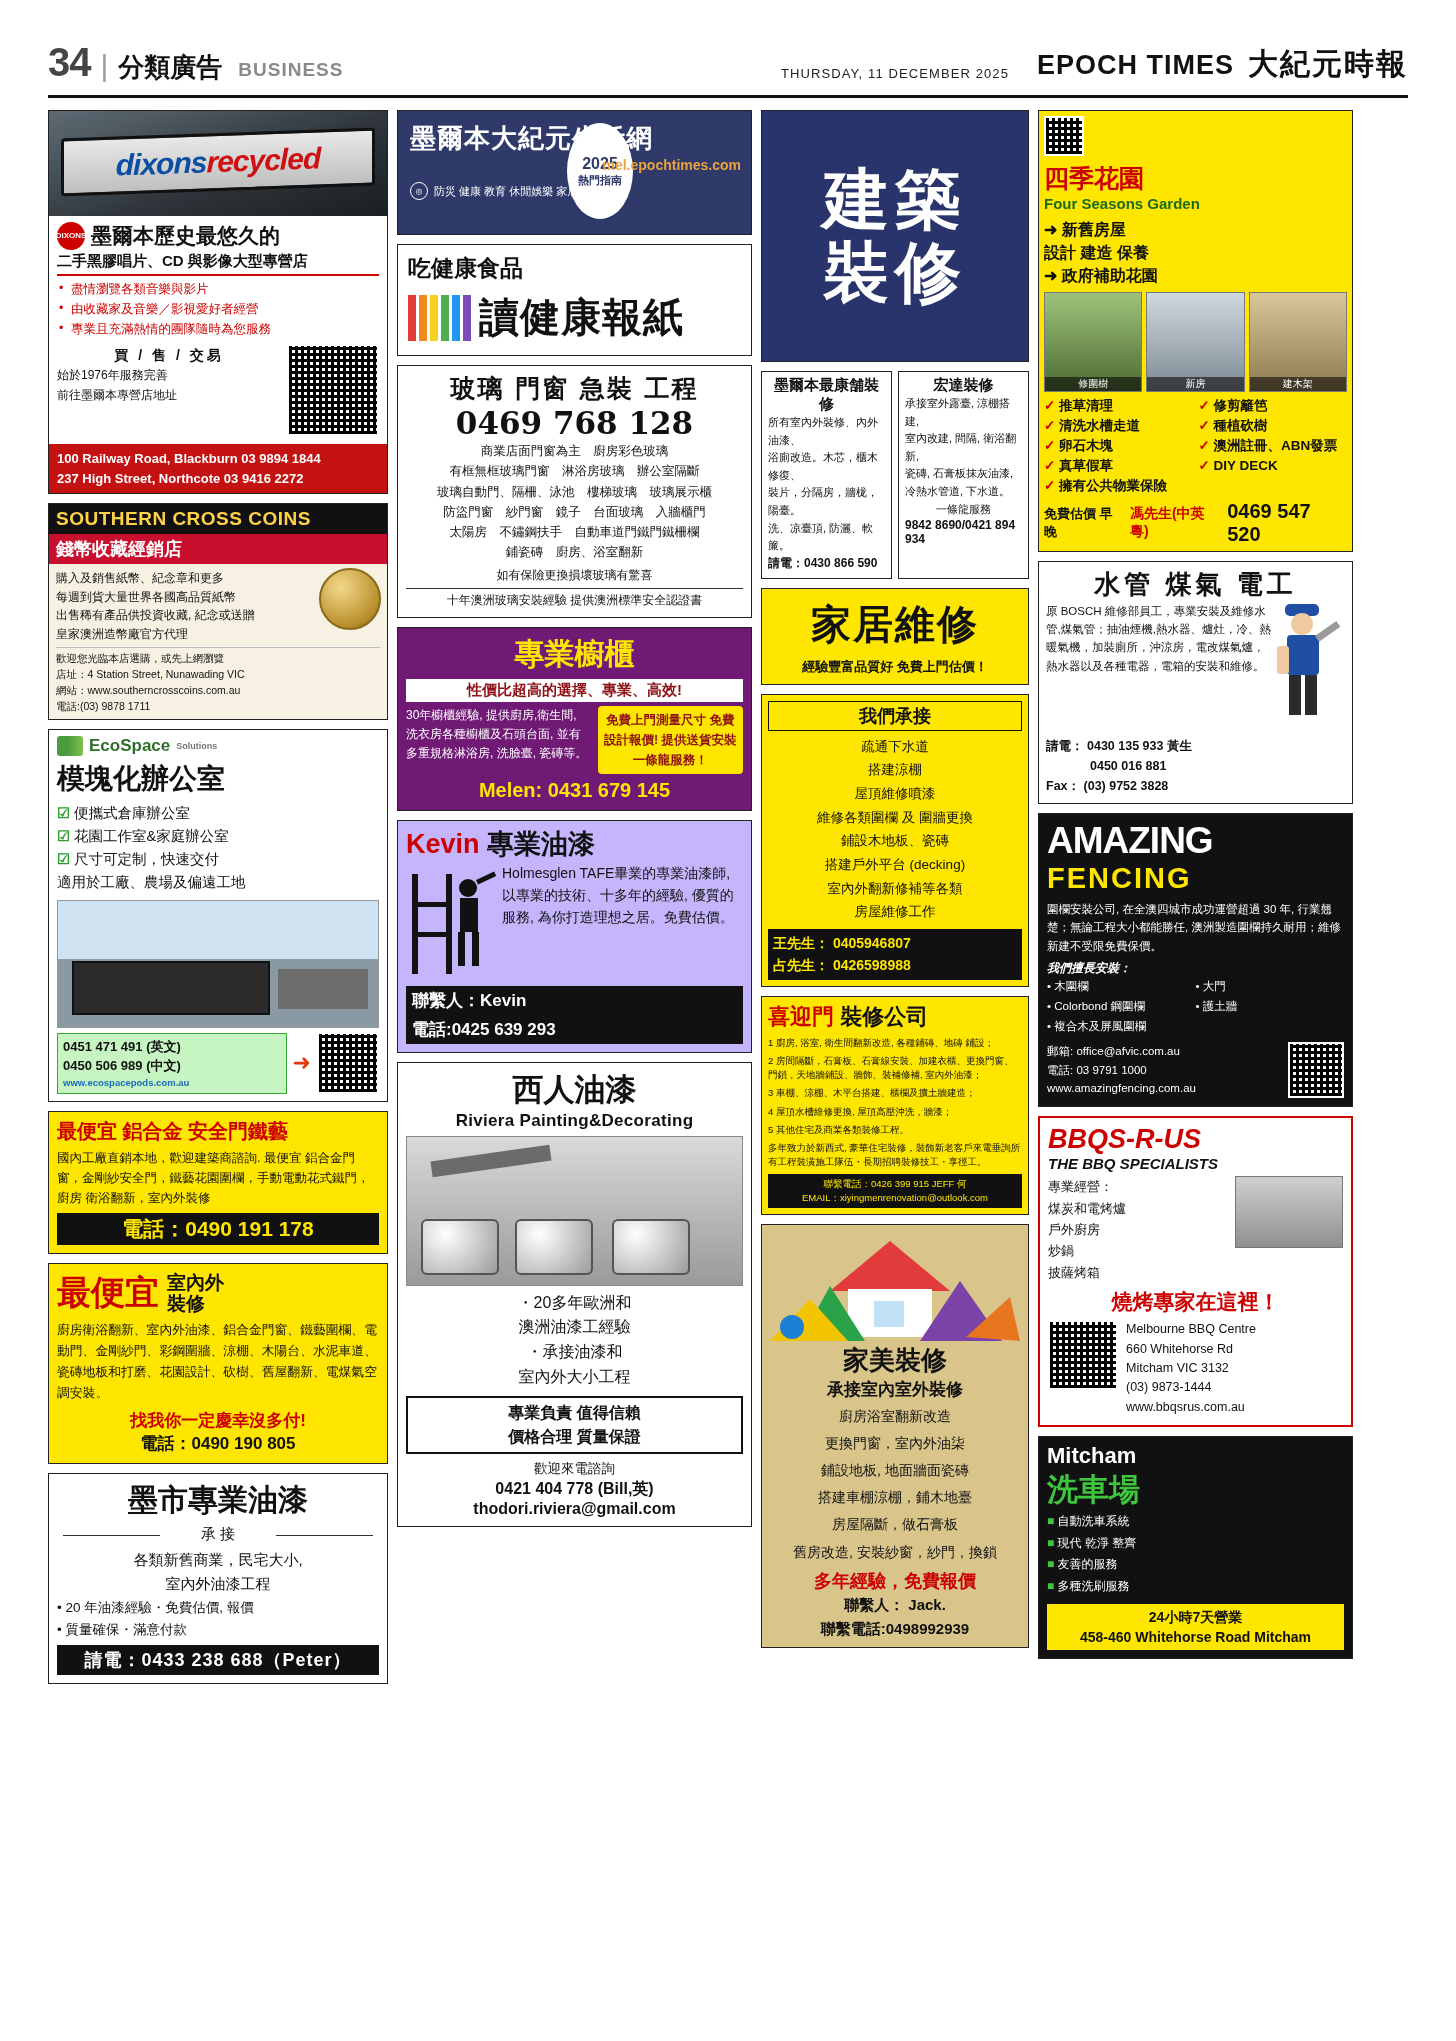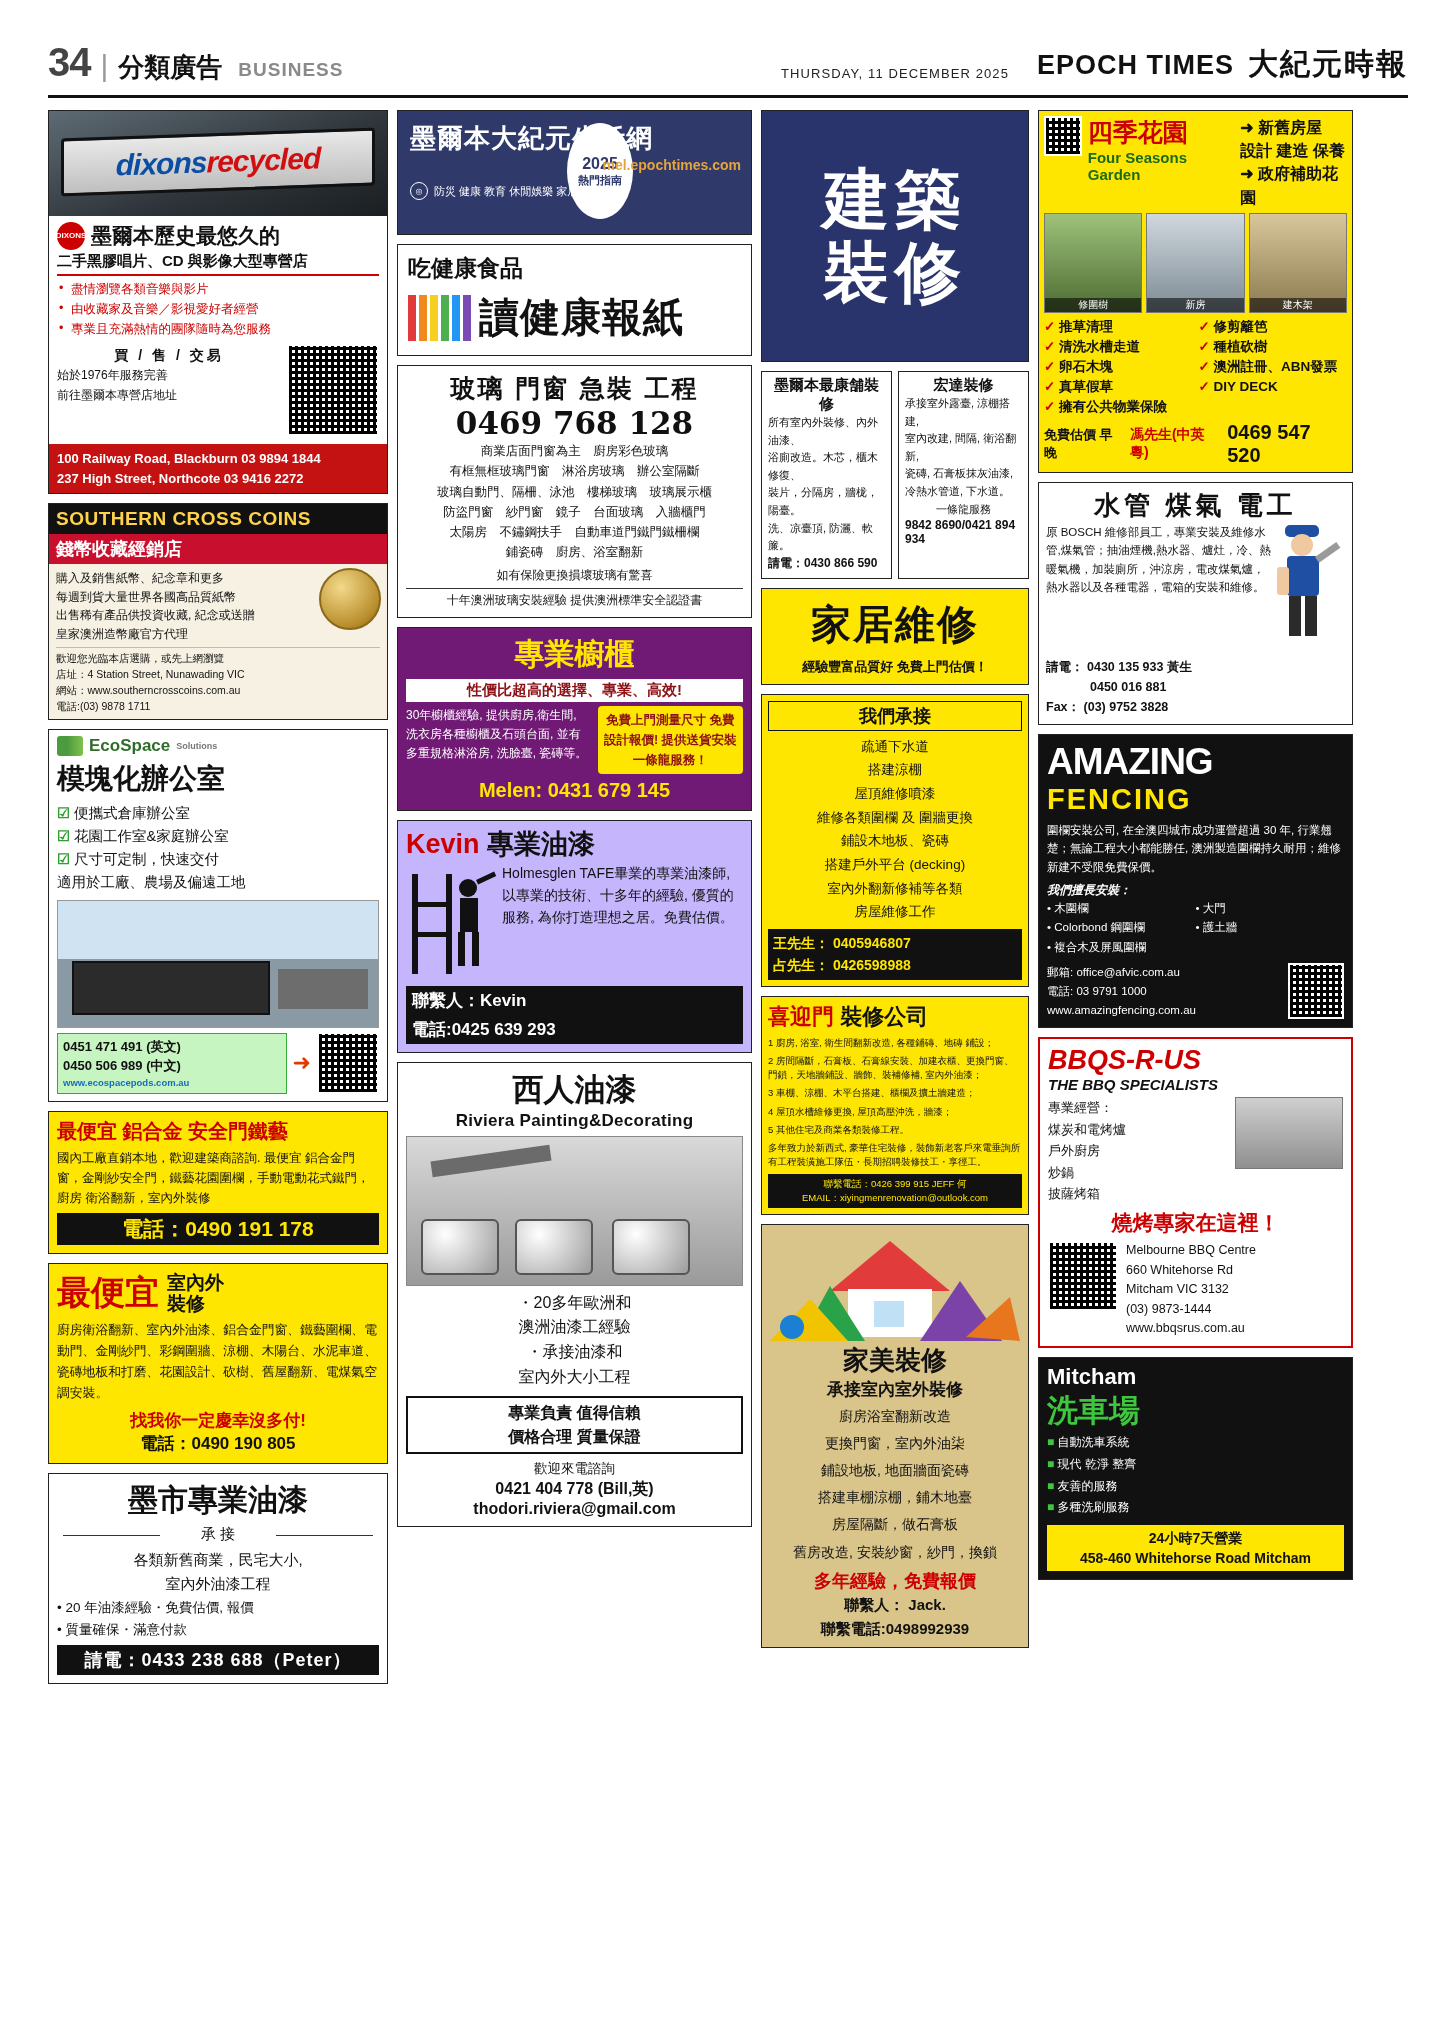--- a/index.html
+++ b/index.html
@@ -200,21 +200,21 @@
   .jia { background:#d9c48a; padding:6px; }
   .jia-img { height:112px; position:relative; }
   .jia-t { font-size:26px; font-weight:bold; text-align:center; }
   .jia-s { font-size:17px; font-weight:bold; text-align:center; }
   .jia-l { font-size:14px; text-align:center; line-height:1.65; margin-top:4px; }
   .jia-m { font-size:18px; font-weight:bold; text-align:center; color:#c00; margin-top:5px; }
   .jia-c { font-size:15px; font-weight:bold; text-align:center; line-height:1.6; }
 
   
   .fsg { background:#ffe600; padding:5px; }
-  .fsg-head { display:flex; gap:6px; align-items:flex-start; }
+  .fsg-head { display:flex; gap:6px; align-items:flex-start;flex-direction:column; }
   .fsg-qr { width:40px; height:40px; }
   .fsg-t { font-size:25px; font-weight:bold; color:#c00; }
   .fsg-en { font-size:15px; font-weight:bold; color:#1a6b1a; }
   .fsg-r { font-size:16px; font-weight:bold; line-height:1.45; }
   .fsg-pics { display:flex; gap:4px; margin-top:4px; }
   .fsg-pic { flex:1; height:100px; border:1px solid #777; position:relative; }
   .fsg-cap { position:absolute; bottom:0; left:0; right:0; background:rgba(0,0,0,.55); color:#fff; font-size:10px; text-align:center; }
   .fsg-list { margin-top:5px; display:grid; grid-template-columns:1fr 1fr; gap:2px 6px; font-size:13.5px; font-weight:bold; }
   .fsg-list div::before { content:"✓ "; color:#c00; }
   .fsg-foot { margin-top:5px; display:flex; align-items:baseline; gap:6px; }

